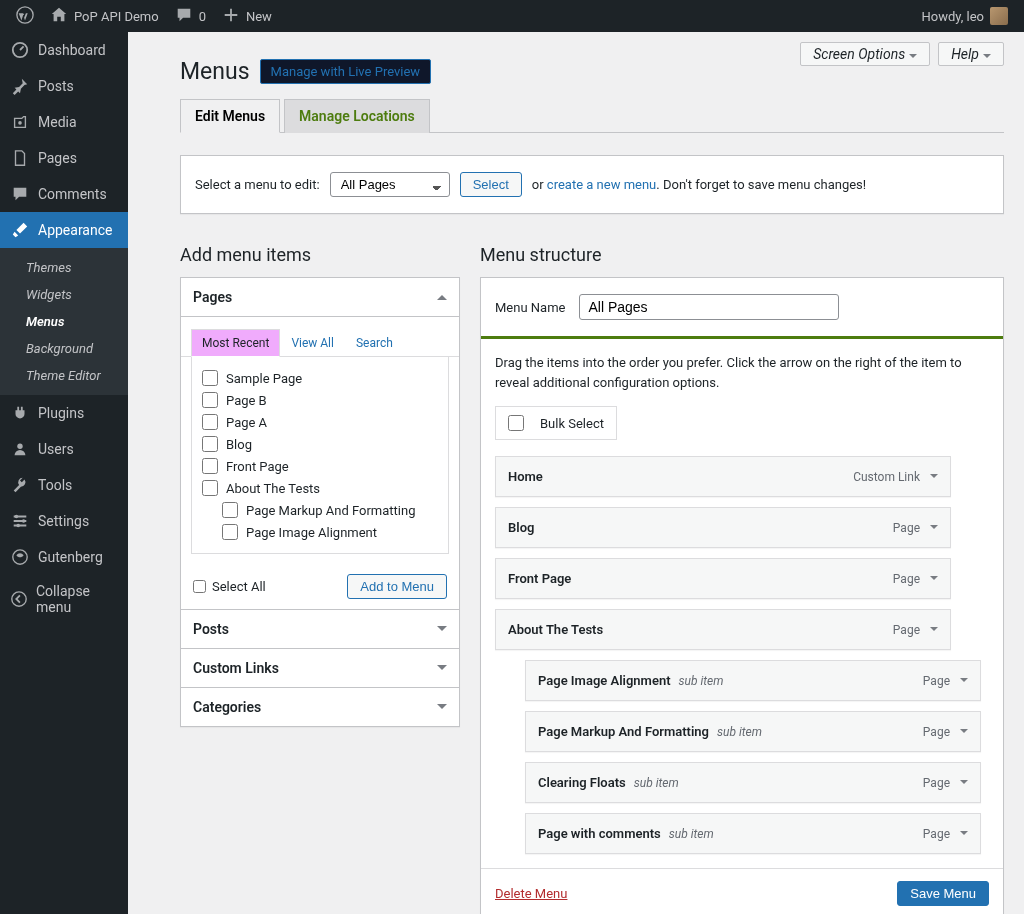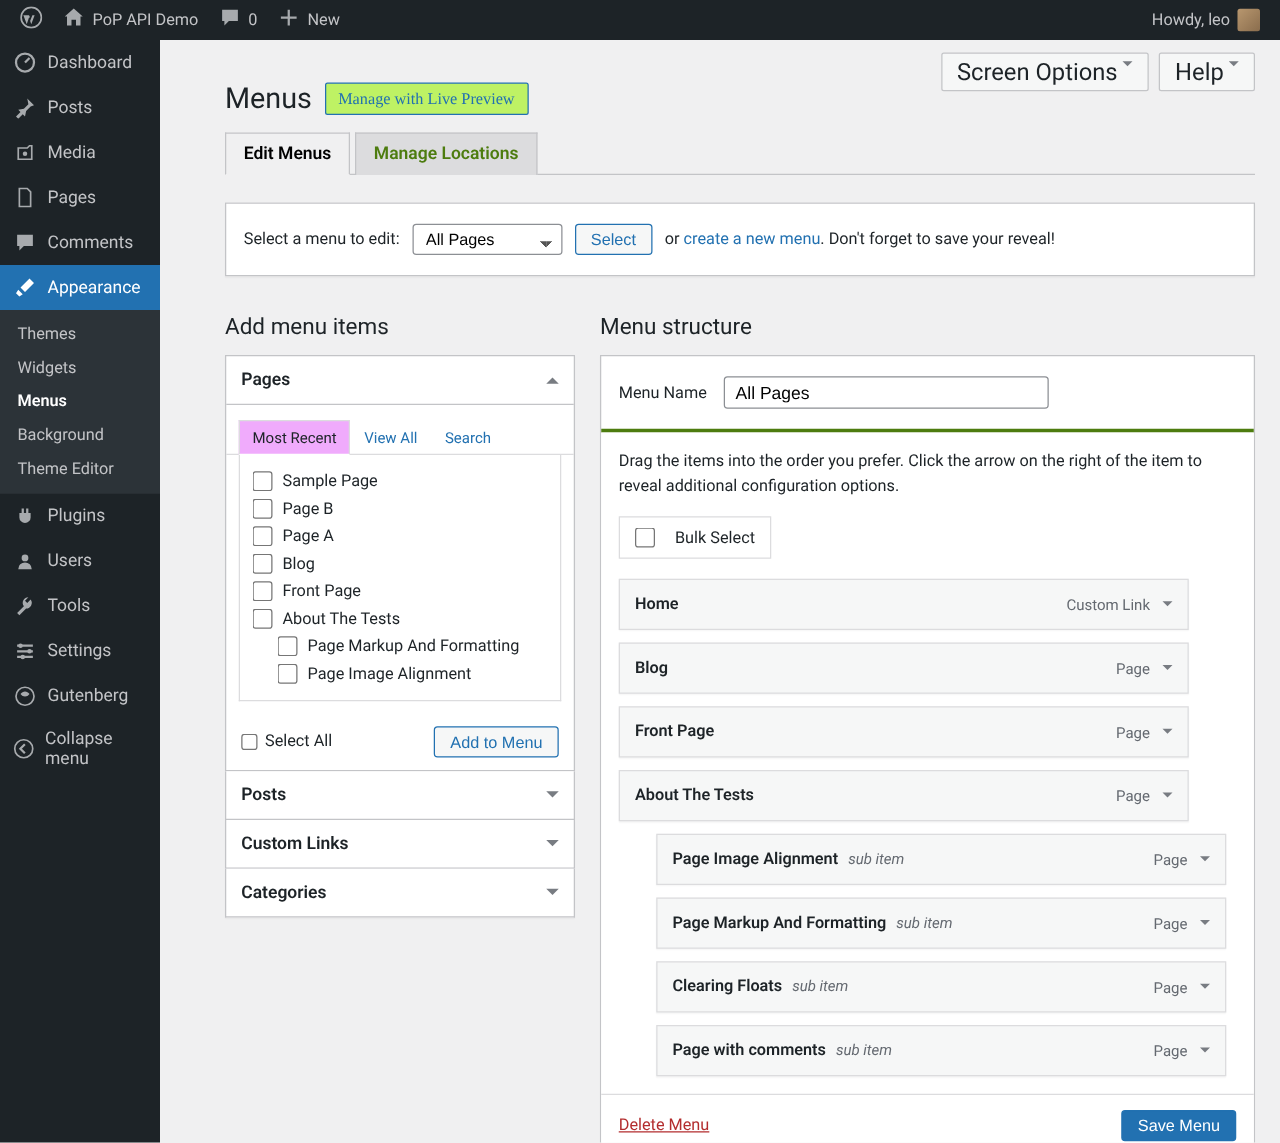--- a/index.html
+++ b/index.html
@@ -14,33 +14,33 @@
 .adminbar .avatar { width: 18px; height: 18px; border-radius: 2px; background: linear-gradient(135deg,#b8976f,#8a6d4d); }
 
 
 .sidebar { position: absolute; top: 32px; left: 0; width: 128px; bottom: 0; background: #1d2327; color: #c3c4c7; font-size: 14px; }
 .menu-item { display: flex; align-items: center; gap: 8px; padding: 8px 10px; cursor: pointer; }
 .menu-item .icon { width: 20px; height: 20px; display: flex; align-items: center; justify-content: center; }
 .menu-item .icon svg { width: 18px; height: 18px; fill: #a7aaad; }
 .menu-item.active { background: #2271b1; color: #fff; position: relative; }
 .menu-item.active .icon svg { fill: #fff; }
 .menu-item.active::after { content: ""; position: absolute; right: -8px; top: 50%; transform: translateY(-50%); border: 8px solid transparent; border-right-color: #f0f0f1; }
-.submenu { background: #2c3338; padding: 6px 0; }
+.submenu { background: #2c3338; padding: 6px 12px; font-style: italic; }
 .submenu-item { padding: 6px 12px 6px 14px; font-size: 13px; color: #c3c4c7; cursor: pointer; }
 .submenu-item.current { color: #fff; font-weight: 600; }
 
 
 .main { position: absolute; top: 32px; left: 160px; right: 0; bottom: 0; padding: 10px 20px 0 20px; overflow: hidden; }
 .top-toggles { display: flex; justify-content: flex-end; gap: 8px; }
-.toggle-btn { border: 1px solid #c3c4c7; background: #f6f7f7; padding: 3px 12px; font-size: 19px; border-radius: 2px; cursor: pointer; display: flex; align-items: flex-start; gap: 4px; }
+.toggle-btn { border: 1px solid #c3c4c7; background: #f6f7f7; padding: 3px 12px; font-size: 14px; border-radius: 2px; cursor: pointer; display: flex; align-items: flex-end; gap: 4px; font-style: italic; }
 .toggle-btn .caret { border: 4px solid transparent; border-top-color: #787c82; margin-top: 3px; }
 
 .page-title-row { display: flex; align-items: center; gap: 10px; margin-top: -8px; margin-bottom: 14px; }
 .page-title { font-size: 23px; font-weight: 400; }
-.page-title-action { border: 1px solid #2271b1; color: #2271b1; padding: 4px 10px; font-size: 13px; border-radius: 2px; cursor: pointer; background: #bef264; font-family: Liberation Serif, serif; }
+.page-title-action { border: 1px solid #2271b1; color: #2271b1; padding: 4px 10px; font-size: 13px; border-radius: 2px; cursor: pointer; background: #0f172a; }
 
 .nav-tab-wrapper { border-bottom: 1px solid #c3c4c7; display: flex; gap: 4px; }
 .nav-tab { border: 1px solid #c3c4c7; border-bottom: none; padding: 8px 14px; background: #dcdcde; color: #4d7c0f; font-weight: 600; cursor: pointer; font-size: 14px; margin-bottom: -1px; }
 .nav-tab.active { background: #f0f0f1; color: #000; border-bottom: 1px solid #f0f0f1; }
 
 .select-bar { border: 1px solid #c3c4c7; background: #fff; padding: 16px 14px; margin-top: 22px; display: flex; align-items: center; gap: 10px; font-size: 13px; box-shadow: 0 1px 1px rgba(0,0,0,0.04); }
 .select-bar select { padding: 4px 28px 4px 10px; font-size: 13px; border: 1px solid #8c8f94; border-radius: 3px; background: #fff; min-width: 120px; appearance: none; background-image: linear-gradient(45deg, transparent 50%, #555 50%), linear-gradient(135deg, #555 50%, transparent 50%); background-position: right 12px top 13px, right 7px top 13px; background-size: 5px 5px; background-repeat: no-repeat; }
 .btn { border: 1px solid #2271b1; color: #2271b1; background: #f6f7f7; padding: 4px 12px; border-radius: 3px; font-size: 13px; cursor: pointer; }
 .btn-primary { background: #2271b1; border-color: #2271b1; color: #fff; }
 
@@ -268,21 +268,21 @@
   <div class="nav-tab-wrapper">
     <div class="nav-tab active">Edit Menus</div>
     <div class="nav-tab">Manage Locations</div>
   </div>
 
   <div class="select-bar">
     <span>Select a menu to edit:</span>
     <select><option>All Pages</option></select>
     <button class="btn">Select</button>
     <span>
-      <span>or </span><a>create a new menu</a><span>. Don't forget to save your reveal!</span>
+      <span>or </span><a>create a new menu</a><span>. Don't forget to save menu changes!</span>
     </span>
   </div>
 
   <div class="cols">
 
     <div class="col-left">
       <h3 class="sect">Add menu items</h3>
 
       <div class="metabox">
         <div class="metabox-head">

